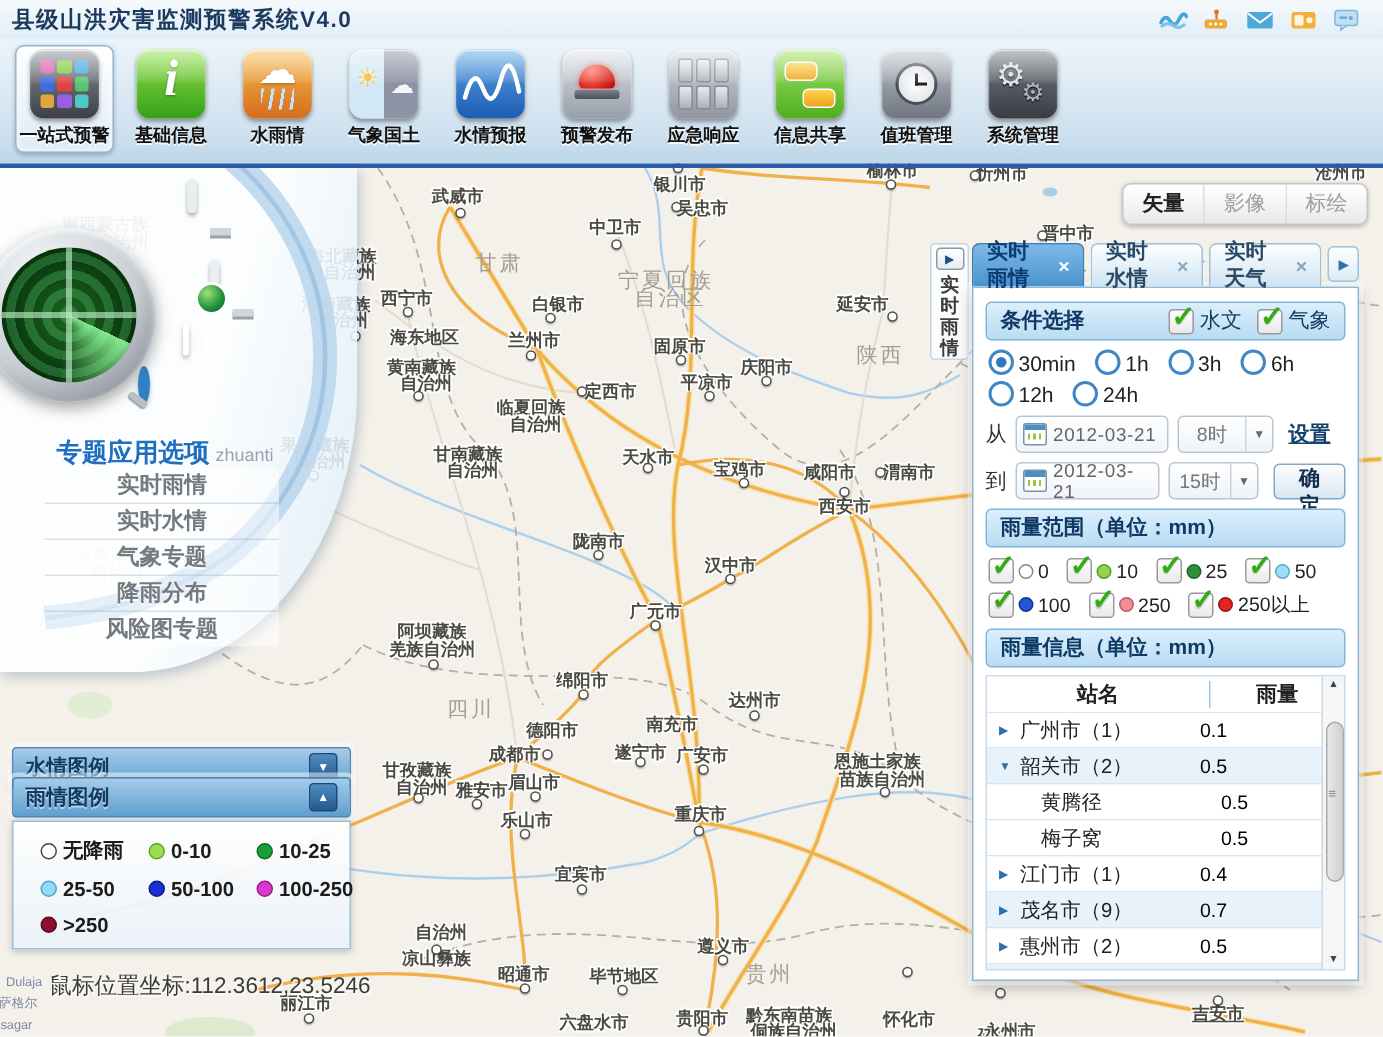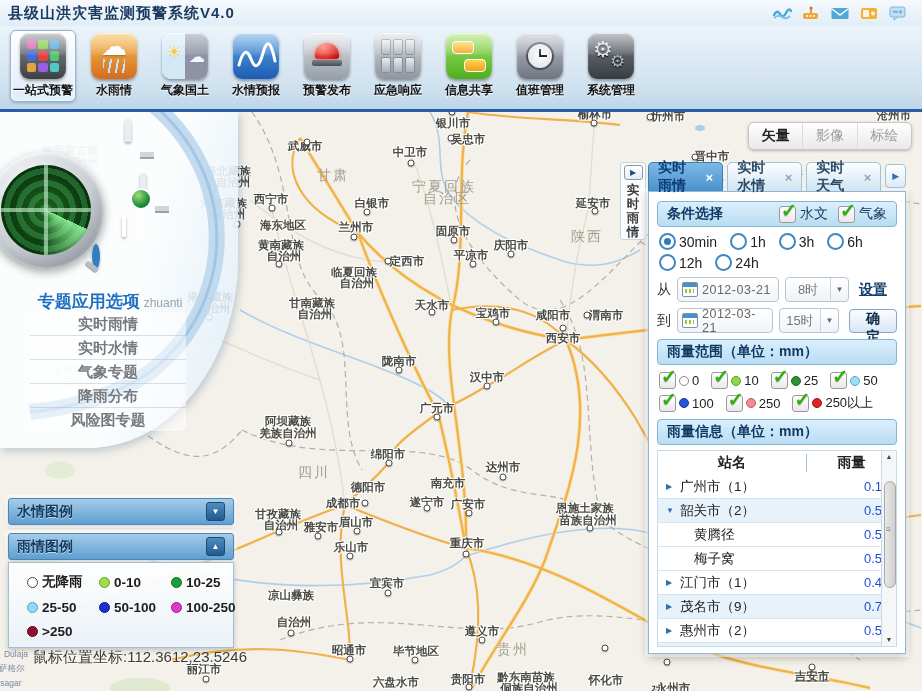--- a/index.html
+++ b/index.html
@@ -166,21 +166,21 @@
   .rtable{flex:1;position:relative;border:1px solid #c6dcee;margin-top:2px;overflow:hidden;}
   .thead{height:24px;display:flex;align-items:center;border-bottom:2px solid #5b9bd0;background:#fff;}
   .th1{width:148px;text-align:center;font-size:14px;font-weight:bold;color:#222;border-right:1px solid #9fc4e0;}
   .th2{flex:1;text-align:center;font-size:14px;font-weight:bold;color:#222;}
   .trows{position:absolute;left:0;top:24px;right:14px;bottom:0;}
   .trow{height:23px;display:flex;align-items:center;border-bottom:1px solid #d3e4f2;cursor:pointer;background:#fff;}
   .trow.shade{background:#e8f2fb;}
   .trow .arrow{width:14px;margin-left:8px;font-size:8px;color:#2f6fae;flex:0 0 14px;}
   .trow .tname{width:120px;font-size:13.5px;color:#222;white-space:nowrap;}
   .trow.child .tname{padding-left:14px;}
-  .trow .tval{flex:1;text-align:right;font-size:13px;color:#1d4ed8;}
+  .trow .tval{flex:1;text-align:left;font-size:13px;color:#000000;}
   .vsb{position:absolute;right:0;top:0;bottom:0;width:14px;background:#f4f6f8;border-left:1px solid #cfd8e0;}
   .vsb .up,.vsb .dn{position:absolute;left:0;width:14px;height:12px;font-size:7px;color:#444;text-align:center;line-height:12px;cursor:pointer;}
   .vsb .up{top:0;} .vsb .dn{bottom:0;}
   .vsb .thumb{position:absolute;left:1.5px;top:30px;width:10px;height:105px;border-radius:6px;background:linear-gradient(90deg,#e8e8e8,#cfcfcf);border:1px solid #a8a8a8;cursor:grab;}
   .vsb .thumb::after{content:"≡";position:absolute;left:1px;top:42px;font-size:9px;color:#888;}
 
   
   .legend{position:absolute;left:8px;width:226px;z-index:4;}
   .lg-head{height:25px;border:1px solid #4a86b8;border-radius:3px;box-shadow:0 0 0 3px rgba(255,255,255,.5),0 2px 4px rgba(0,0,0,.25);
     background:linear-gradient(#a6cce8,#5e9fd0);display:flex;align-items:center;padding:0 8px;cursor:pointer;}
@@ -260,35 +260,35 @@
       <path d="M170 660 C 250 640 310 652 350 660"></path>
       <path d="M452 310 C 500 300 540 310 566 340"></path>
       <path d="M300 138 C 280 170 300 210 356 232"></path>
       <path d="M438 413 C 400 440 390 450 389 462 C 375 480 360 490 345 505"></path>
       <path d="M683 642 C 700 600 740 560 800 540 C 840 525 880 520 921 515"></path>
       <path d="M345 505 C 300 520 260 540 210 560 C 160 580 120 600 60 610"></path>
       <path d="M566 340 C 620 380 660 450 680 520 C 690 560 685 600 683 642"></path>
     </g>
   </svg>
   <div class="map-labels" id="mapLabels">
-      <span class="mlabel c" style="left: 305px; top: 131px; margin-top: 15px;">武威市</span>
+      <span class="mlabel c" style="left: 305px; top: 131px;">武威市</span>
       <span class="mlabel c" style="left: 453px; top: 123px;">银川市</span>
       <span class="mlabel c" style="left: 468px; top: 139px;">吴忠市</span>
       <span class="mlabel c" style="left: 595px; top: 114px;">榆林市</span>
       <span class="mlabel c" style="left: 410px; top: 152px;">中卫市</span>
       <span class="mlabel c" style="left: 668px; top: 116px;">忻州市</span>
       <span class="mlabel c" style="left: 894px; top: 115px;">沧州市</span>
       <span class="mlabel c" style="left: 712px; top: 156px;">晋中市</span>
       <span class="mlabel c" style="left: 228px; top: 171px;">海北藏族</span>
       <span class="mlabel c" style="left: 233px; top: 182px;">自治州</span>
       <span class="mlabel c" style="left: 70px; top: 150px;">海西蒙古族</span>
       <span class="mlabel c" style="left: 76px; top: 162px;">族自治州</span>
       <span class="mlabel c" style="left: 271px; top: 199px;">西宁市</span>
       <span class="mlabel c" style="left: 372px; top: 203px;">白银市</span>
-      <span class="mlabel c" style="left: 593px; top: 203px;">延安市</span>
+      <span class="mlabel c" style="left: 575px; top: 203px;">延安市</span>
       <span class="mlabel c" style="left: 283px; top: 225px;">海东地区</span>
       <span class="mlabel c" style="left: 356px; top: 227px;">兰州市</span>
       <span class="mlabel c" style="left: 453px; top: 231px;">固原市</span>
       <span class="mlabel c" style="left: 224px; top: 203px;">海南藏族</span>
       <span class="mlabel c" style="left: 228px; top: 214px;">自治州</span>
       <span class="mlabel c" style="left: 511px; top: 245px;">庆阳市</span>
       <span class="mlabel c" style="left: 471px; top: 255px;">平凉市</span>
       <span class="mlabel c" style="left: 281px; top: 245px;">黄南藏族</span>
       <span class="mlabel c" style="left: 284px; top: 256px;">自治州</span>
       <span class="mlabel c" style="left: 407px; top: 261px;">定西市</span>
@@ -319,21 +319,21 @@
       <span class="mlabel c" style="left: 585px; top: 508px;">恩施土家族</span>
       <span class="mlabel c" style="left: 588px; top: 520px;">苗族自治州</span>
       <span class="mlabel c" style="left: 343px; top: 503px;">成都市</span>
       <span class="mlabel c" style="left: 278px; top: 514px;">甘孜藏族</span>
       <span class="mlabel c" style="left: 281px; top: 525px;">自治州</span>
       <span class="mlabel c" style="left: 356px; top: 522px;">眉山市</span>
       <span class="mlabel c" style="left: 321px; top: 527px;">雅安市</span>
       <span class="mlabel c" style="left: 351px; top: 547px;">乐山市</span>
       <span class="mlabel c" style="left: 467px; top: 543px;">重庆市</span>
       <span class="mlabel c" style="left: 387px; top: 583px;">宜宾市</span>
-      <span class="mlabel c" style="left: 291px; top: 595px;">凉山彝族</span>
+      <span class="mlabel c" style="left: 291px; top: 639px;">凉山彝族</span>
       <span class="mlabel c" style="left: 294px; top: 622px;">自治州</span>
       <span class="mlabel c" style="left: 482px; top: 631px;">遵义市</span>
       <span class="mlabel c" style="left: 349px; top: 650px;">昭通市</span>
       <span class="mlabel c" style="left: 416px; top: 651px;">毕节地区</span>
       <span class="mlabel c" style="left: 606px; top: 639px; margin-top: 41px;">怀化市</span>
       <span class="mlabel c" style="left: 396px; top: 682px;">六盘水市</span>
       <span class="mlabel c" style="left: 468px; top: 679px;">贵阳市</span>
       <span class="mlabel c" style="left: 526px; top: 677px;">黔东南苗族</span>
       <span class="mlabel c" style="left: 529px; top: 688px;">侗族自治州</span>
       <span class="mlabel c" style="left: 669px; top: 691px;">邵阳市</span>
@@ -453,20 +453,26 @@
               <span style="background:#e04343"></span>
               <span style="background:#58c473"></span>
               <span style="background:#e0a53f"></span>
               <span style="background:#9a5fe0"></span>
               <span style="background:#4fc9c3"></span>
             </span>
           </div>
           <span class="tool-label">一站式预警</span>
         </div>
         <div class="tool-btn">
+          <div class="tool-icon icon-info">
+            <span class="glyph-i">i</span>
+          </div>
+          <span class="tool-label">基础信息</span>
+        </div>
+        <div class="tool-btn">
           <div class="tool-icon icon-rain-cloud">
             <span class="cloud">☁</span>
             <span class="rainbars"></span>
           </div>
           <span class="tool-label">水雨情</span>
         </div>
         <div class="tool-btn">
           <div class="tool-icon icon-weather">
             <span class="wx-sun">☀</span>
             <span class="wx-cloud">☁</span>
@@ -747,21 +753,21 @@
       </div>
     </div>
   </div>
 
   <div class="legend" style="top:498px;">
     <div class="lg-head">
       <span class="lg-title">水情图例</span>
       <span class="lg-btn">▼</span>
     </div>
   </div>
-  <div class="legend" style="top:533px;">
+  <div class="legend" style="top:518px;">
     <div class="lg-head">
       <span class="lg-title">雨情图例</span>
       <span class="lg-btn">▲</span>
     </div>
     <div class="lg-body" id="rainLegend">
         <span class="litem">
           <span class="dot" style="background: rgb(255, 255, 255); border: 1.5px solid rgb(68, 68, 68);"></span>
           <span>无降雨</span>
         </span>
         <span class="litem">

